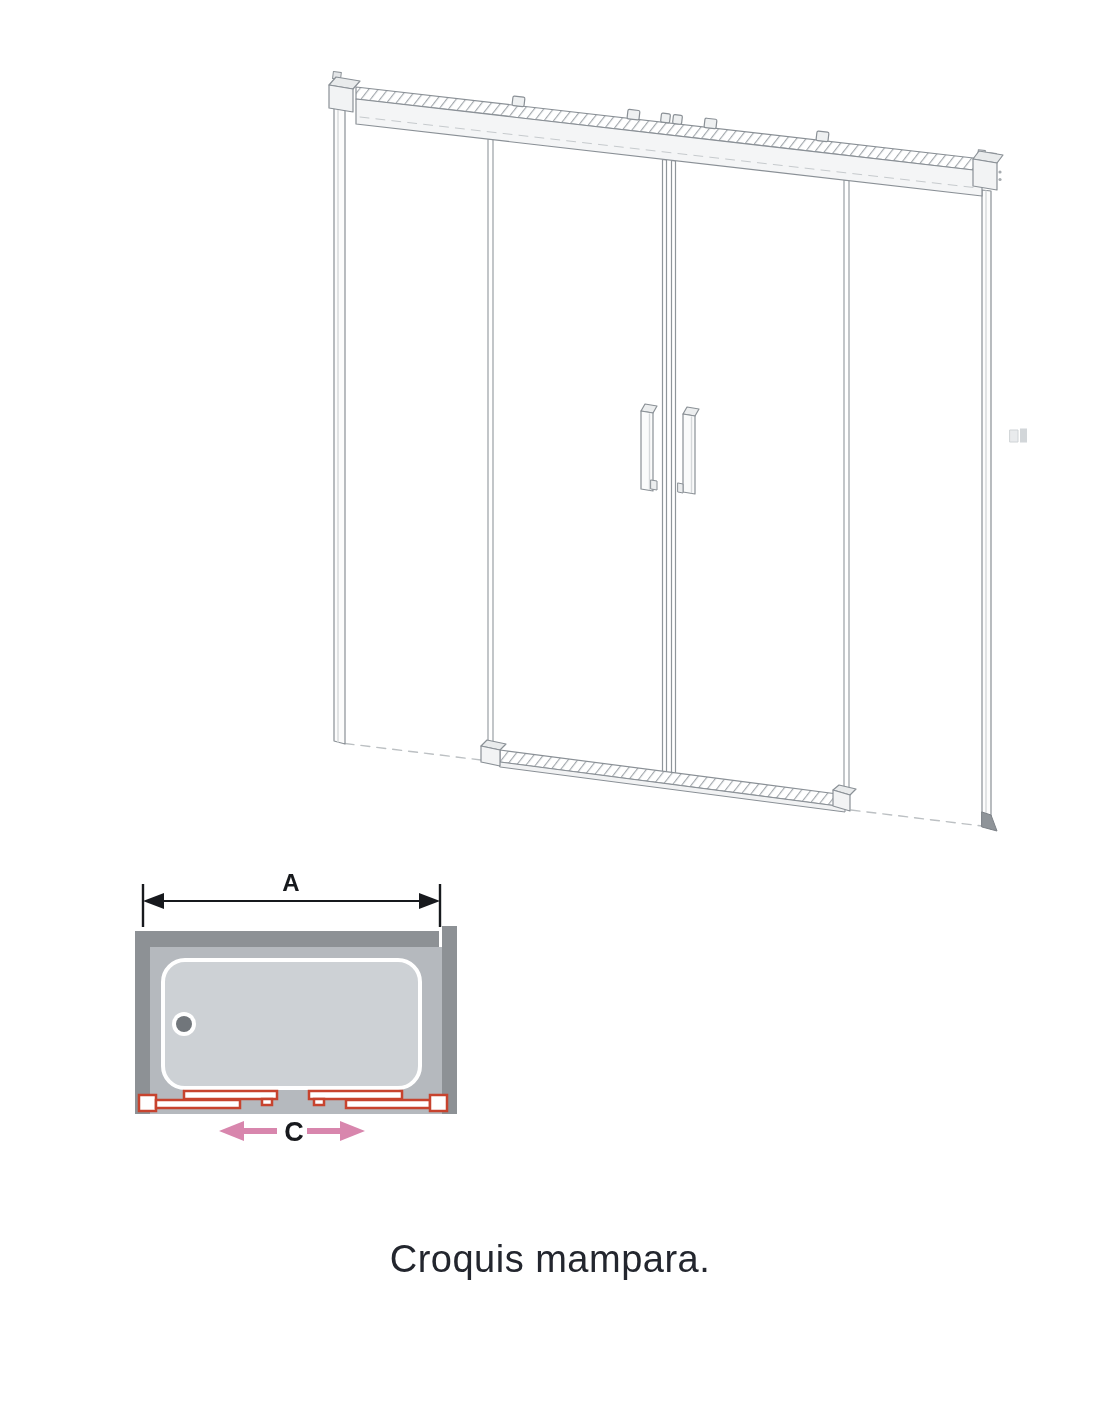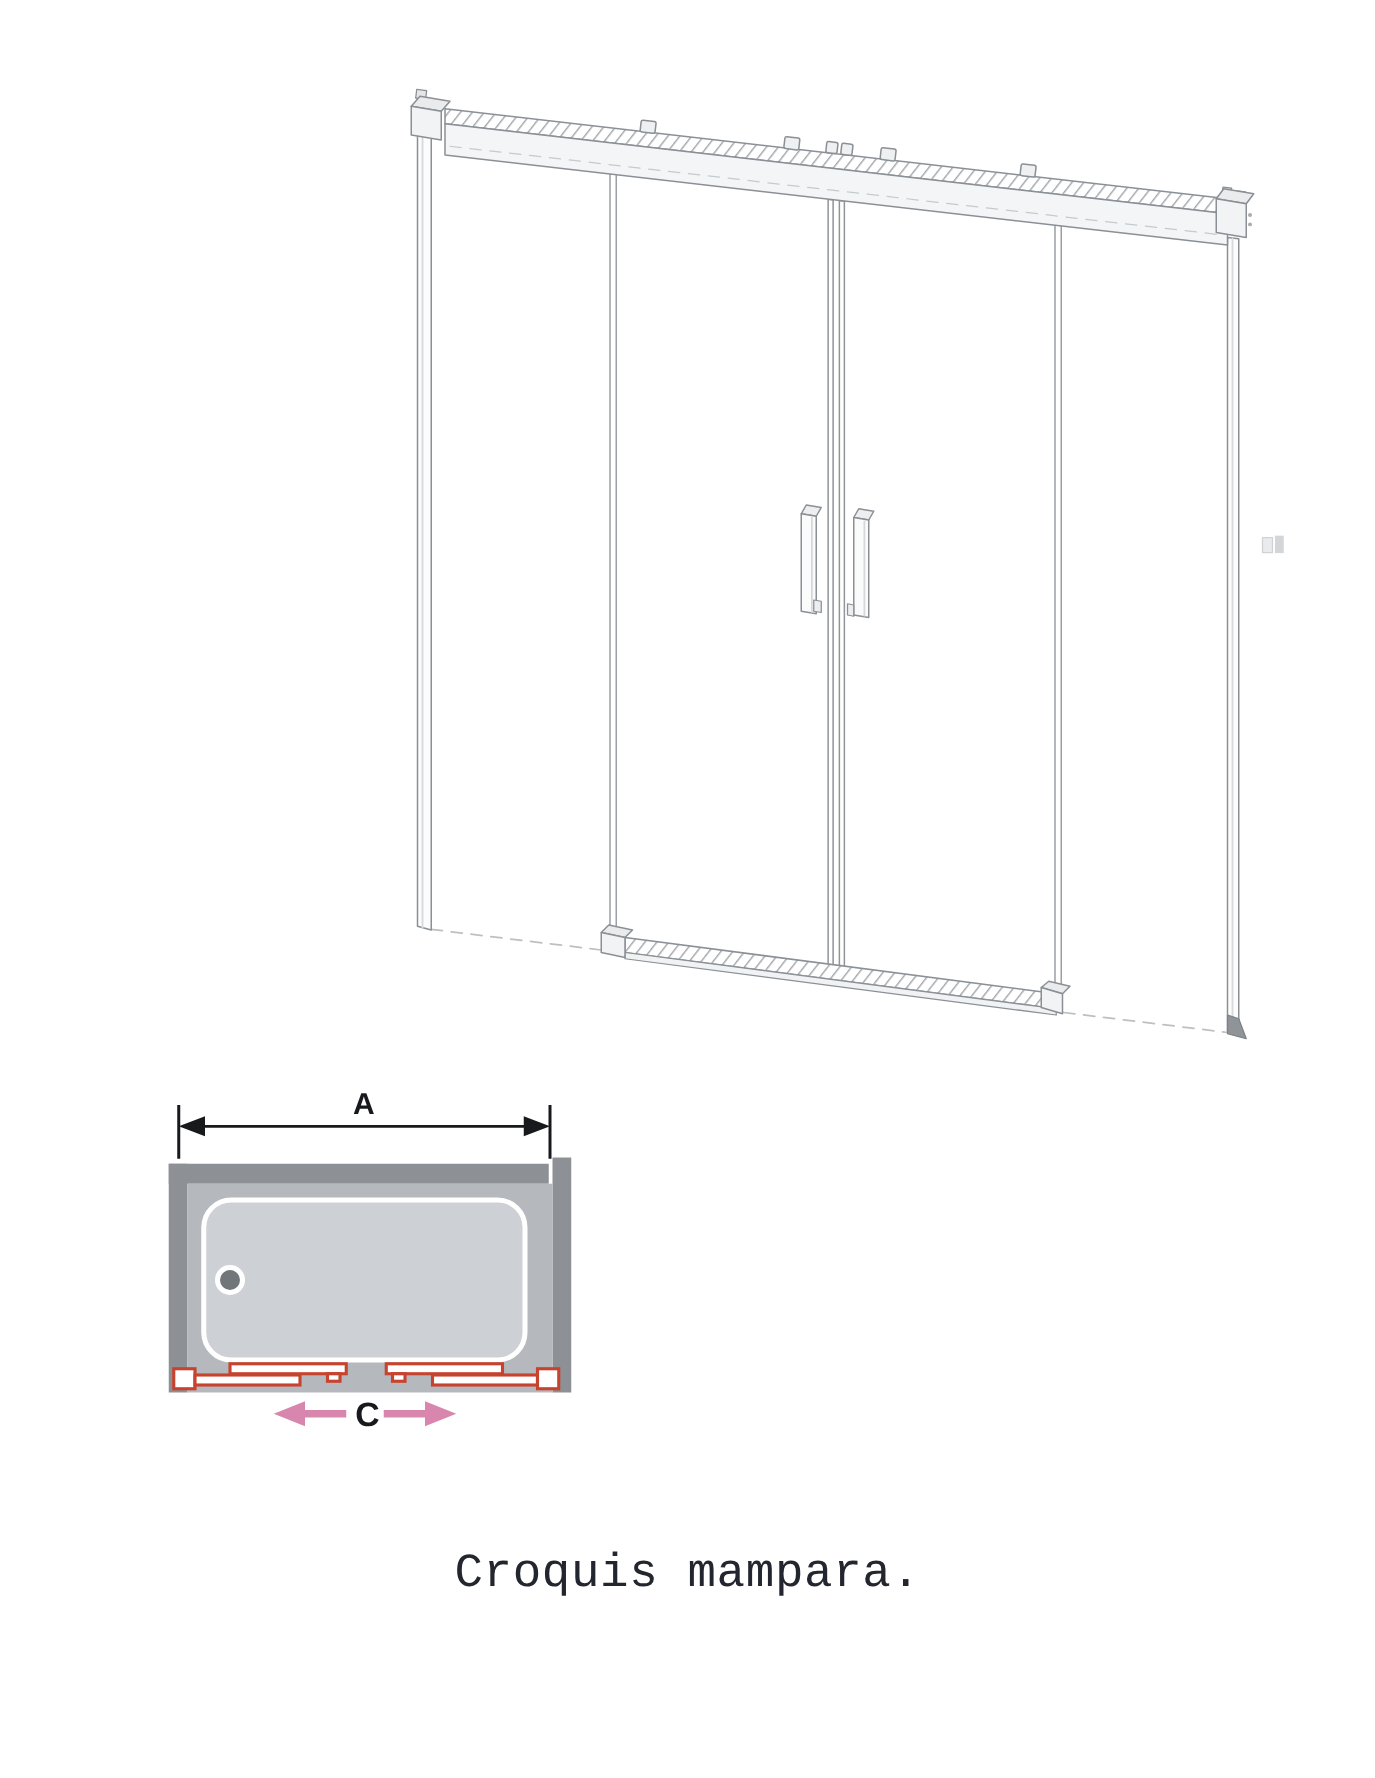--- a/index.html
+++ b/index.html
@@ -25,21 +25,21 @@
   .caption {
     position: absolute;
     left: 0;
     top: 1238px;
     width: 1100px;
     text-align: center;
     font-size: 38px;
     font-weight: 300;
     letter-spacing: 0.5px;
     color: #23262e;
-    font-family: Liberation Mono, monospace;
+    font-family: Liberation Sans, sans-serif;
   }
   .dim-label {
     font-family: "Liberation Sans", "DejaVu Sans", sans-serif;
     font-weight: bold;
     fill: #17191d;
   }
 </style>
 </head>
 <body>
 

